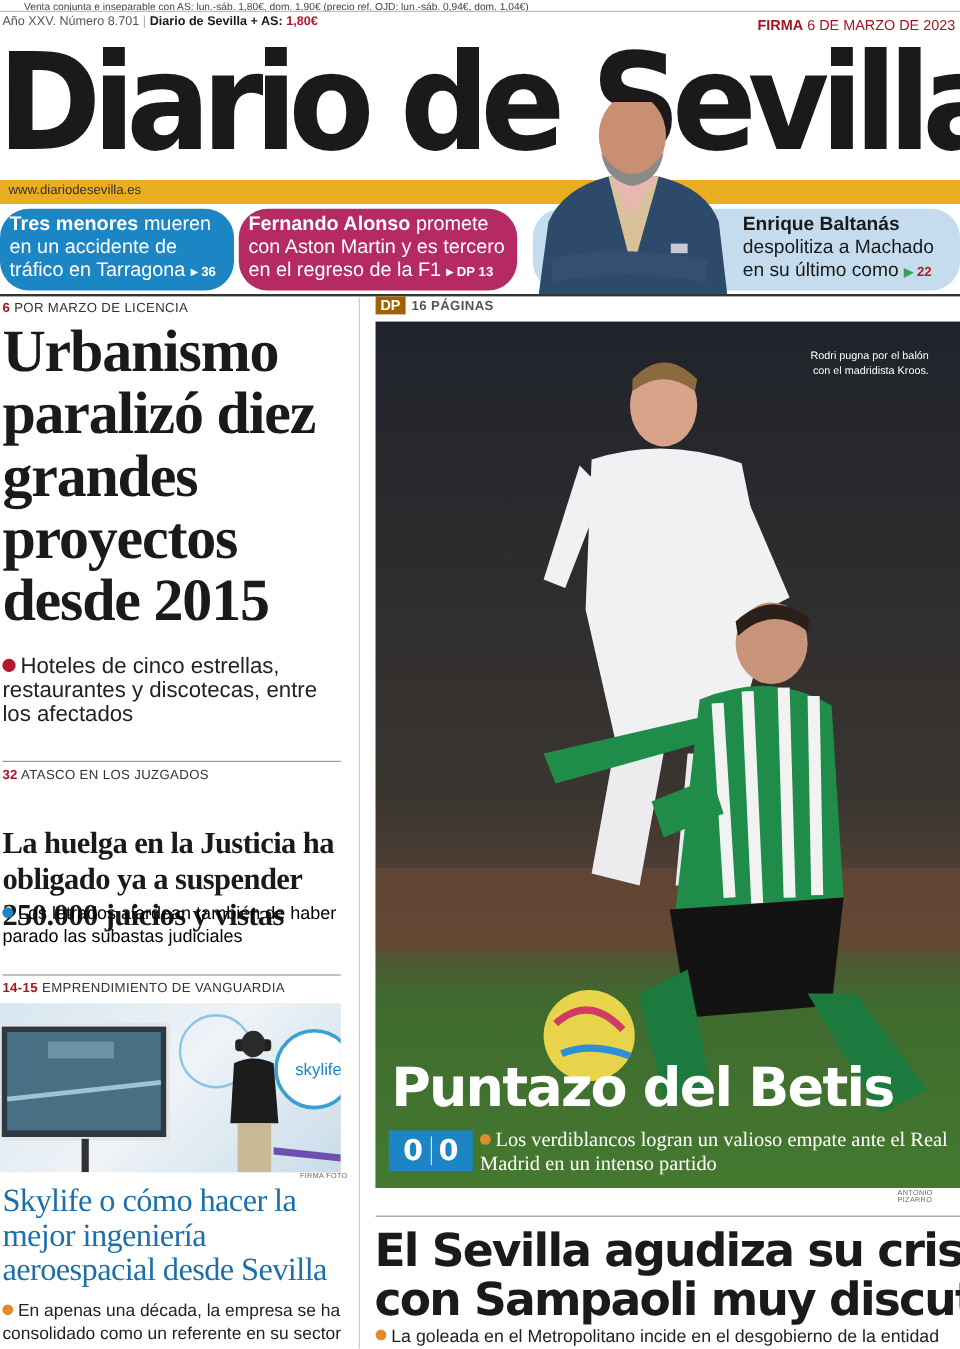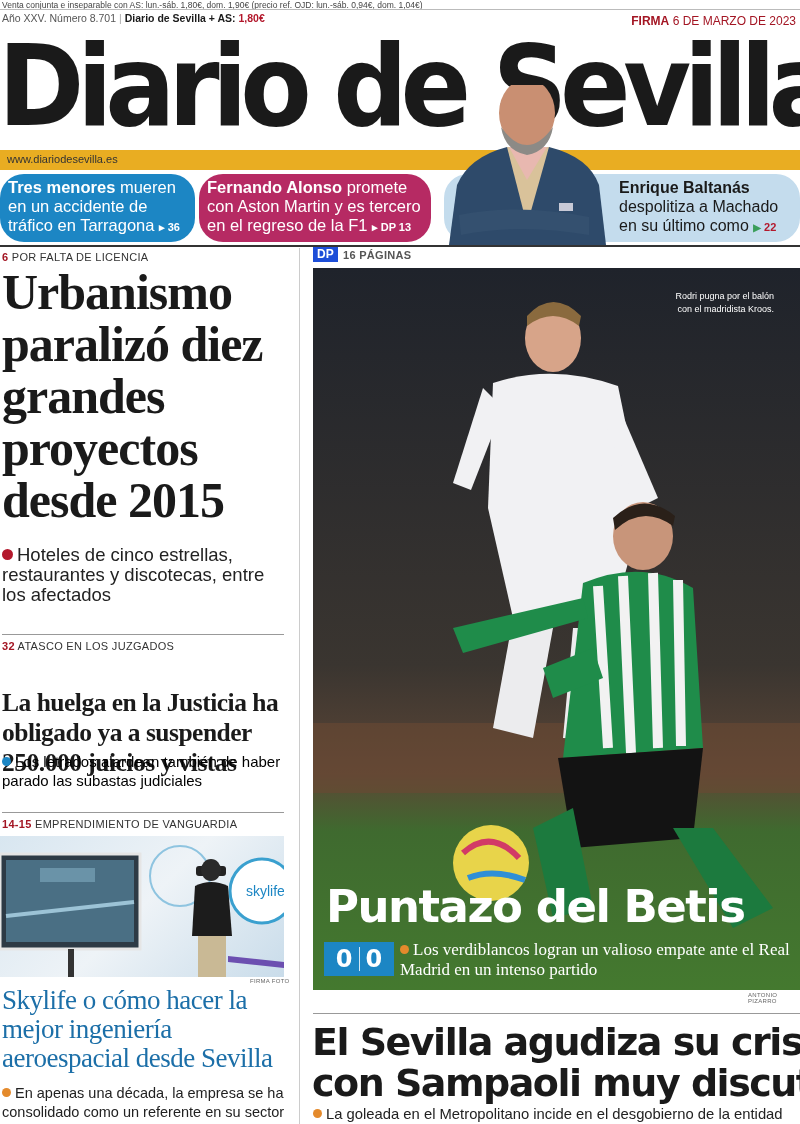--- a/index.html
+++ b/index.html
@@ -1,20 +1,20 @@
 <!DOCTYPE html>
 <html><head>
 <meta charset="utf-8">
 <style>
   * { margin:0; padding:0; box-sizing:border-box; }
   body { width:800px; height:1124px; background:#fff; position:relative; overflow:hidden; font-family:"Liberation Sans", sans-serif; color:#1a1a1a; }
   .abs { position:absolute; }
 
   
-  .topline { left:0; top:0; width:800px; font-size:8.5px; color:#444; line-height:10px; padding-left:2px; }
+  .topline { left:0; top:0; width:800px; font-size:8.5px; color:#444; line-height:10px; padding-left:20px; }
   .topsep { left:0; top:9px; width:800px; height:1px; background:#bbb; }
   .edition { left:2px; top:12px; font-size:10.5px; color:#555; }
   .edition b { color:#1a1a1a; }
   .edition .price { color:#b3182c; font-weight:bold; }
   .edition .bar { color:#aaa; margin:0 3px; }
   .date { right:4px; top:14px; font-size:12px; color:#a31523; }
   .date b { font-weight:bold; }
 
   
   .masthead { left:-2px; top:26px; font-family:"DejaVu Sans", sans-serif; font-weight:bold; font-size:112px; letter-spacing:-8px; line-height:120px; color:#1a1a1a; white-space:nowrap; transform:scaleX(0.93); transform-origin:left top; }
@@ -54,21 +54,21 @@
   .h2 { left:2px; top:655px; width:290px; font-family:"Liberation Serif", serif; font-weight:bold; font-size:25.5px; line-height:30px; letter-spacing:-0.5px;margin-top:33px; }
   .sub2 { left:2px; top:752px; width:290px; font-size:15px; line-height:19px; color:#000000; }
   .k3 { left:2px; top:818px; }
   .skyphoto { left:0; top:836px; width:284px; height:141px; overflow:hidden; background:linear-gradient(135deg,#d8e6f0 0%,#eef3f7 50%,#c9dcea 100%); }
   .credit { font-size:6px; color:#666; letter-spacing:0.3px; }
   .c1 { left:250px; top:978px; }
   .h3 { left:2px; top:986px; width:295px; font-family:"Liberation Serif", serif; font-size:27px; line-height:29px; color:#1c6fa8; letter-spacing:-0.5px; }
   .sub3 { left:2px; top:1084px; width:295px; font-size:14.5px; line-height:19px; color:#222; }
 
   
-  .dpbadge { left:313px; top:247px; background:#1d4ed8; color:#fff; font-weight:bold; font-size:12px; padding:0 4px; line-height:15px; }
+  .dpbadge { left:313px; top:247px; background:#a16207; color:#fff; font-weight:bold; font-size:12px; padding:0 4px; line-height:15px; }
   .dppages { left:343px; top:249px; font-size:11px; color:#555; font-weight:bold; letter-spacing:0.3px; }
   .bigphoto { left:313px; top:268px; width:487px; height:722px; overflow:hidden; background:#20242c; }
   .caption { right:26px; top:290px; width:110px; text-align:right; color:#fff; font-size:9px; line-height:13px; }
   .puntazo { left:326px; top:880px; font-family:"DejaVu Sans", sans-serif; font-weight:bold; font-size:45px; color:#fff; letter-spacing:-1.5px; line-height:54px; white-space:nowrap; }
   .score { left:324px; top:942px; width:70px; height:34px; background:#1c86c4; display:flex; align-items:center; justify-content:center; color:#fff; font-weight:bold; font-size:24px; font-family:"DejaVu Sans", sans-serif; }
   .score .sep { width:1px; height:24px; background:#fff; margin:0 6px; opacity:0.8; }
   .matchsub { left:400px; top:940px; width:395px; color:#fff; font-size:17px; line-height:20px;font-family:Liberation Serif, serif; }
   .c2 { left:748px; top:992px; }
   .hline2 { left:313px; top:1013px; width:487px; height:1px; background:#999; }
   .h4 { left:312px; top:1022px; width:488px; font-family:"DejaVu Sans", sans-serif; font-weight:bold; font-size:38px; line-height:41px; letter-spacing:-1.5px; color:#1a1a1a; white-space:nowrap; }
@@ -113,21 +113,21 @@
     <ellipse cx="78" cy="28" rx="28" ry="34" fill="#c98f72"></ellipse>
     <path d="M52 42 Q78 78 104 42 Q100 66 78 70 Q56 66 52 42 Z" fill="#8c8a86"></path>
     <path d="M10 130 Q70 118 140 132 L140 150 Q70 138 12 150 Z" fill="#34506f"></path>
     <rect x="110" y="118" width="14" height="8" fill="#c7c9d6"></rect>
   </svg>
 </div>
 
 <div class="abs hdrline"></div>
 <div class="abs colsep"></div>
 
-<div class="abs kicker k1"><b>6</b> <span>POR FALTA DE LICENCIA</span></div>
+<div class="abs kicker k1"><b>6</b> <span>POR MARZO DE LICENCIA</span></div>
 <div class="abs lead">Urbanismo paralizó diez grandes proyectos desde 2015</div>
 <div class="abs sub1"><span class="dot red"></span><span>Hoteles de cinco estrellas, restaurantes y discotecas, entre los afectados</span></div>
 
 <div class="abs hline" style="top:634px"></div>
 
 <div class="abs kicker k2"><b>32</b> <span>ATASCO EN LOS JUZGADOS</span></div>
 <div class="abs h2">La huelga en la Justicia ha obligado ya a suspender 250.000 juicios y vistas</div>
 <div class="abs sub2"><span class="dot blue"></span><span>Los letrados alardean también de haber parado las subastas judiciales</span></div>
 
 <div class="abs hline" style="top:812px"></div>

